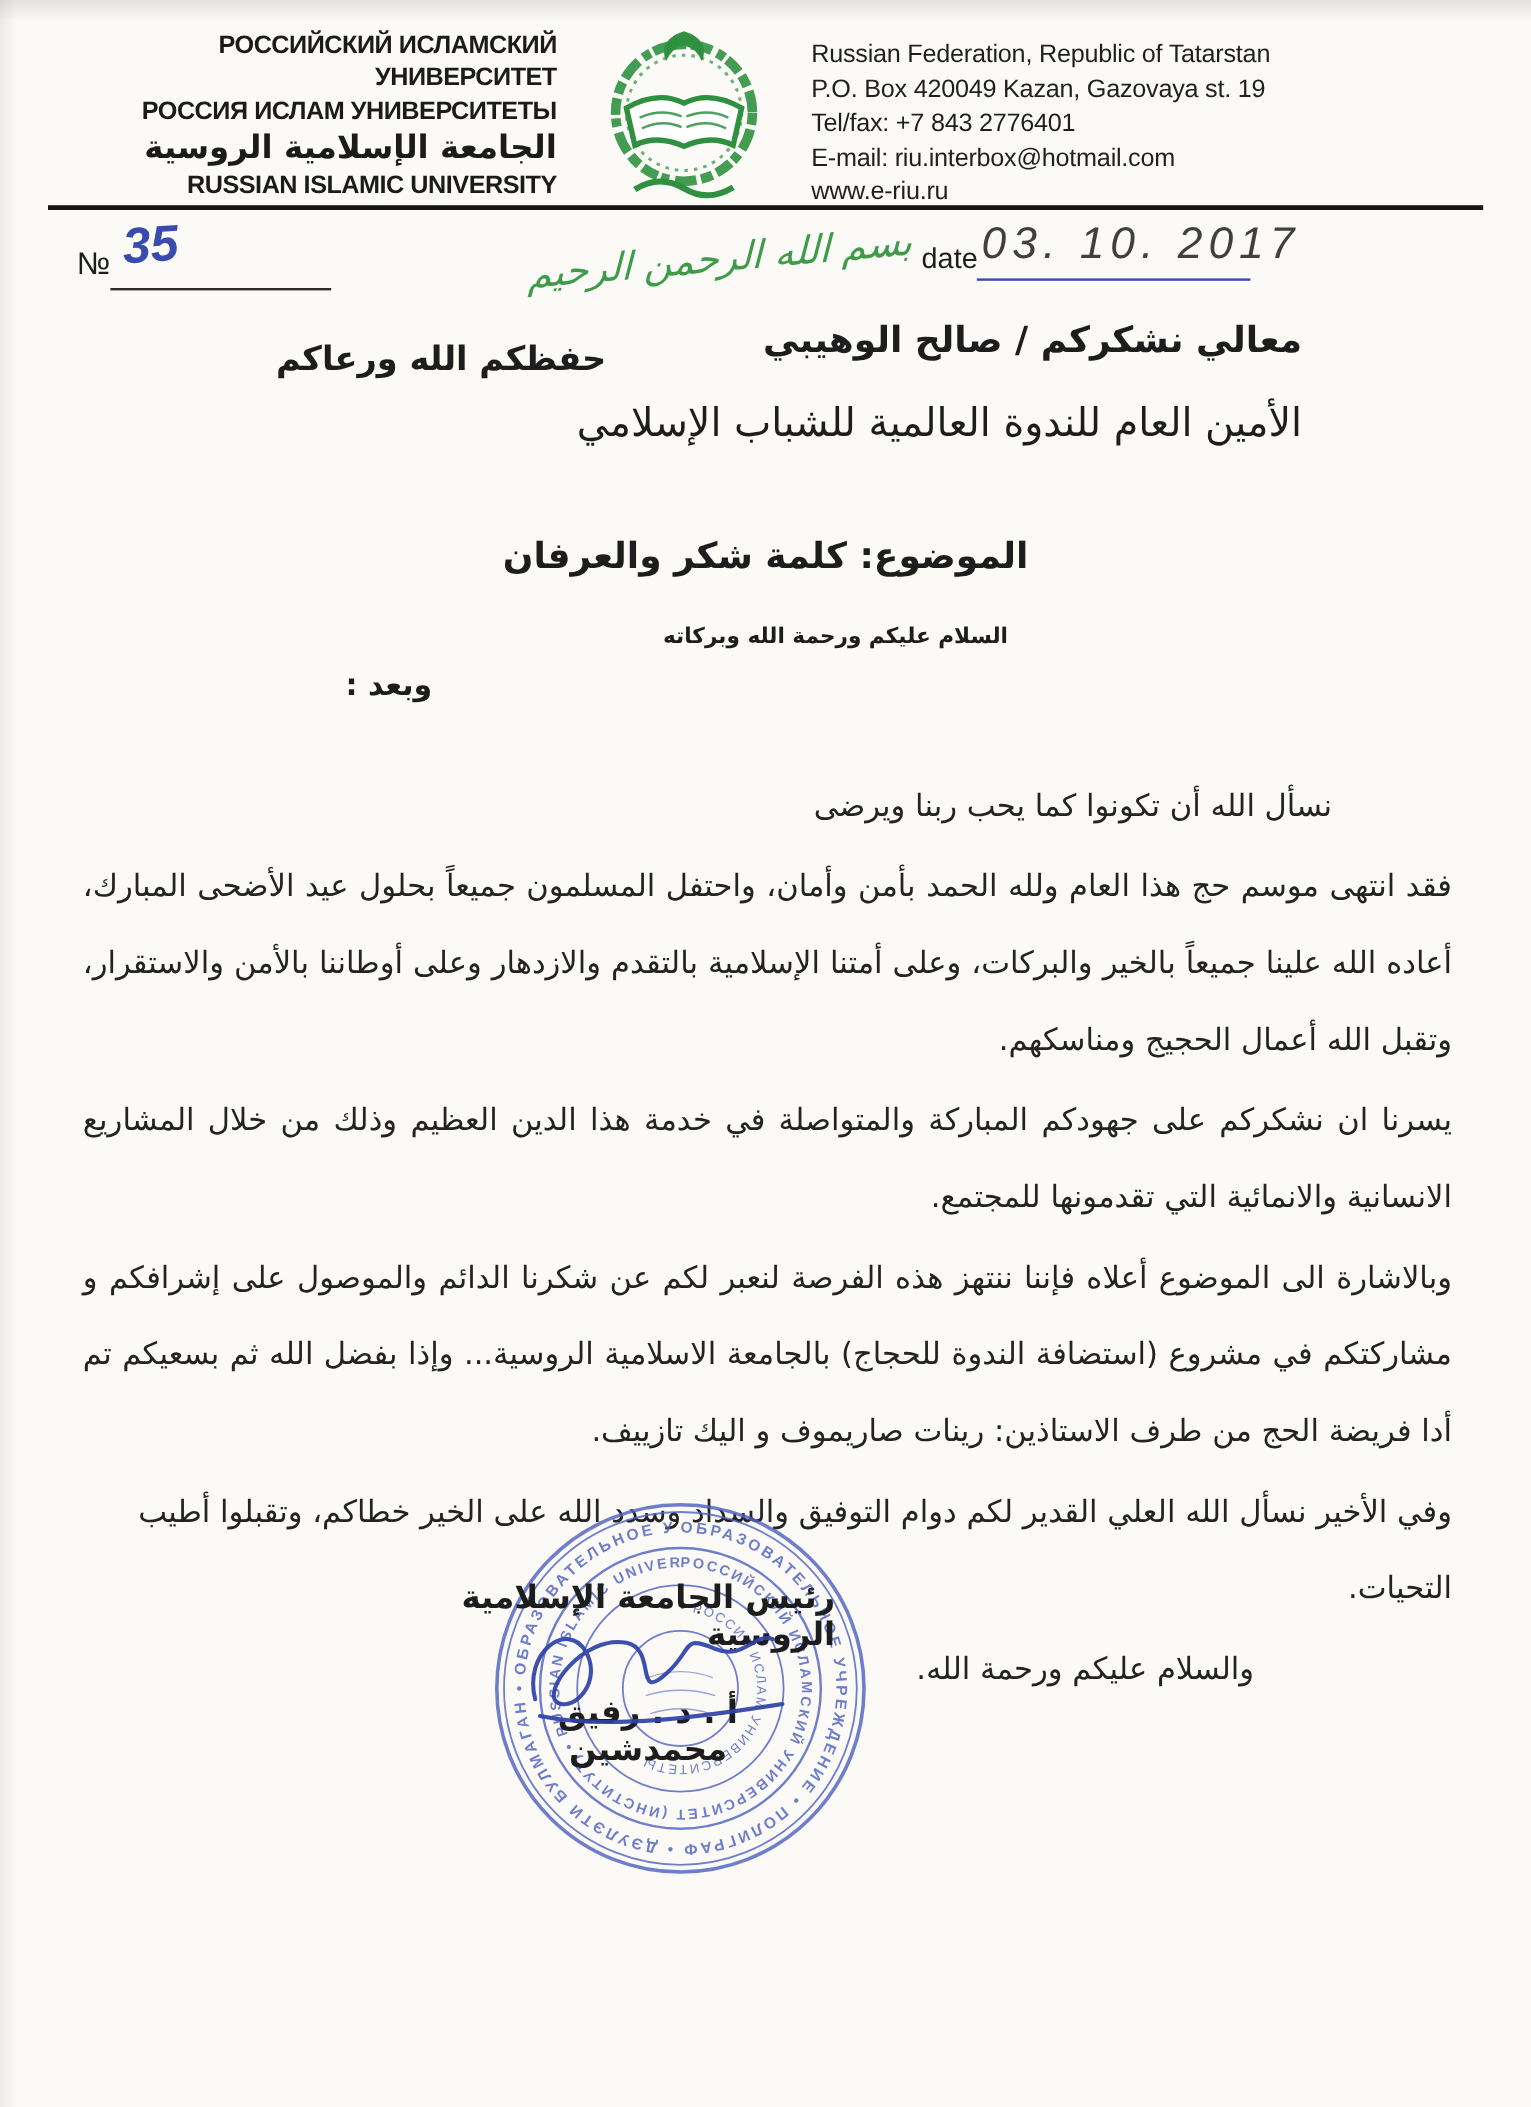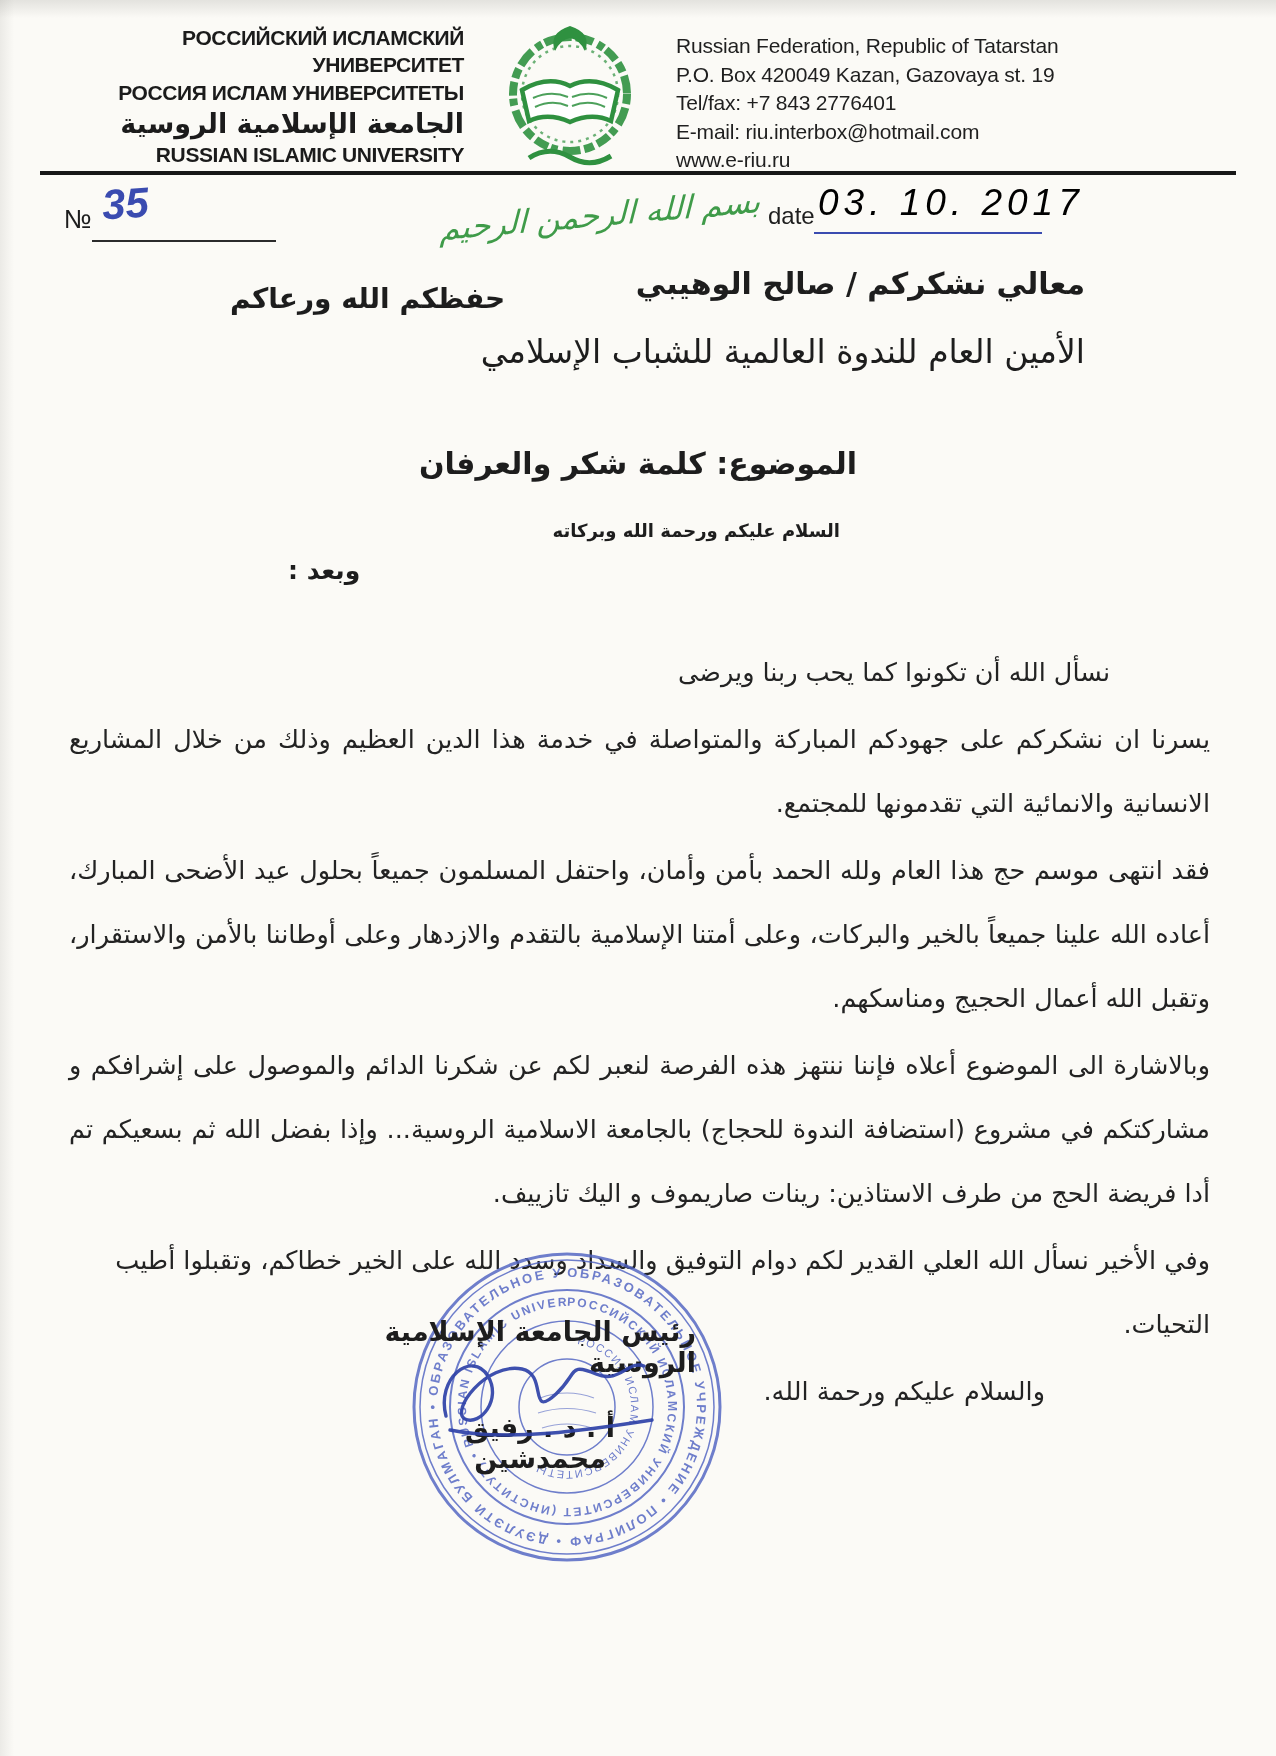--- a/index.html
+++ b/index.html
@@ -25,21 +25,21 @@
   .refrow{position:absolute;top:180px;left:0;right:0;height:120px;}
   .no-label{position:absolute;left:64px;top:24px;font-size:26px;}
   .no-value{position:absolute;left:102px;top:0;color:#3a4bb0;font-size:42px;font-style:italic;font-weight:bold;transform:rotate(-4deg);}
   .no-line{position:absolute;left:92px;top:60px;width:184px;border-bottom:2px solid #2b2b2b;}
   .basmala{
     position:absolute;left:430px;top:16px;width:340px;text-align:center;
     color:#3f9b49;font-size:32px;font-style:italic;font-family:"DejaVu Sans",sans-serif;
     transform:rotate(-5deg) skewX(-6deg);
   }
   .date-label{position:absolute;left:768px;top:22px;font-size:24px;}
-  .date-value{position:absolute;left:818px;top:2px;color:#000000;font-size:37px;font-style:italic;letter-spacing:5px;white-space:nowrap;}
+  .date-value{position:absolute;left:818px;top:2px;color:#404040;font-size:37px;font-style:italic;letter-spacing:5px;white-space:nowrap;}
   .date-line{position:absolute;left:814px;top:52px;width:228px;border-bottom:2px solid #3a4bb0;}
   
   .arabic{font-family:"DejaVu Sans",sans-serif;}
   .addressee{position:absolute;top:266px;right:191px;font-size:30px;font-weight:bold;}
   .blessing{position:absolute;top:282px;left:230px;font-size:28px;font-weight:bold;}
   .addr-title{position:absolute;top:332px;right:191px;font-size:33px;}
   .subject{position:absolute;top:446px;left:0;right:0;text-align:center;font-size:30px;font-weight:bold;}
   .salutation{position:absolute;top:520px;right:436px;font-size:18px;font-weight:bold;}
   .wabad{position:absolute;top:556px;left:288px;font-size:25px;font-weight:bold;}
   .body-text{position:absolute;top:640px;left:65px;right:66px;font-size:25.5px;line-height:64px;color:#232323;}
@@ -105,22 +105,22 @@
 
   <div class="addressee arabic" dir="rtl">معالي نشكركم / صالح الوهيبي</div>
   <div class="blessing arabic" dir="rtl">حفظكم الله ورعاكم</div>
   <div class="addr-title arabic" dir="rtl">الأمين العام للندوة العالمية للشباب الإسلامي</div>
   <div class="subject arabic" dir="rtl">الموضوع: كلمة شكر والعرفان</div>
   <div class="salutation arabic" dir="rtl">السلام عليكم ورحمة الله وبركاته</div>
   <div class="wabad arabic" dir="rtl">وبعد :</div>
 
   <div class="body-text arabic" dir="rtl">
     <p class="first-line">نسأل الله أن تكونوا كما يحب ربنا ويرضى</p>
+    <p>فقد انتهى موسم حج هذا العام ولله الحمد بأمن وأمان، واحتفل المسلمون جميعاً بحلول عيد الأضحى المبارك، أعاده الله علينا جميعاً بالخير والبركات، وعلى أمتنا الإسلامية بالتقدم والازدهار وعلى أوطاننا بالأمن والاستقرار، وتقبل الله أعمال الحجيج ومناسكهم.</p>
     <p>يسرنا ان نشكركم على جهودكم المباركة والمتواصلة في خدمة هذا الدين العظيم وذلك من خلال المشاريع الانسانية والانمائية التي تقدمونها للمجتمع.</p>
-    <p>فقد انتهى موسم حج هذا العام ولله الحمد بأمن وأمان، واحتفل المسلمون جميعاً بحلول عيد الأضحى المبارك، أعاده الله علينا جميعاً بالخير والبركات، وعلى أمتنا الإسلامية بالتقدم والازدهار وعلى أوطاننا بالأمن والاستقرار، وتقبل الله أعمال الحجيج ومناسكهم.</p>
     <p>وبالاشارة الى الموضوع أعلاه فإننا ننتهز هذه الفرصة لنعبر لكم عن شكرنا الدائم والموصول على إشرافكم و مشاركتكم في مشروع (استضافة الندوة للحجاج) بالجامعة الاسلامية الروسية... وإذا بفضل الله ثم بسعيكم تم أدا فريضة الحج من طرف الاستاذين: رينات صاريموف و اليك تازييف.</p>
     <p class="closing">وفي الأخير نسأل الله العلي القدير لكم دوام التوفيق والسداد وسدد الله على الخير خطاكم، وتقبلوا أطيب التحيات.</p>
     <p class="final-salam">والسلام عليكم ورحمة الله.</p>
   </div>
 
   <svg class="stamp" viewBox="0 0 318 318">
     <defs>
       <path id="ringOuter" d="M159,29 a130,130 0 1,1 -0.05,0"></path>
       <path id="ringMiddle" d="M159,58 a101,101 0 1,1 -0.05,0"></path>
       <path id="ringInner" d="M159,95 a64,64 0 1,1 -0.05,0"></path>

